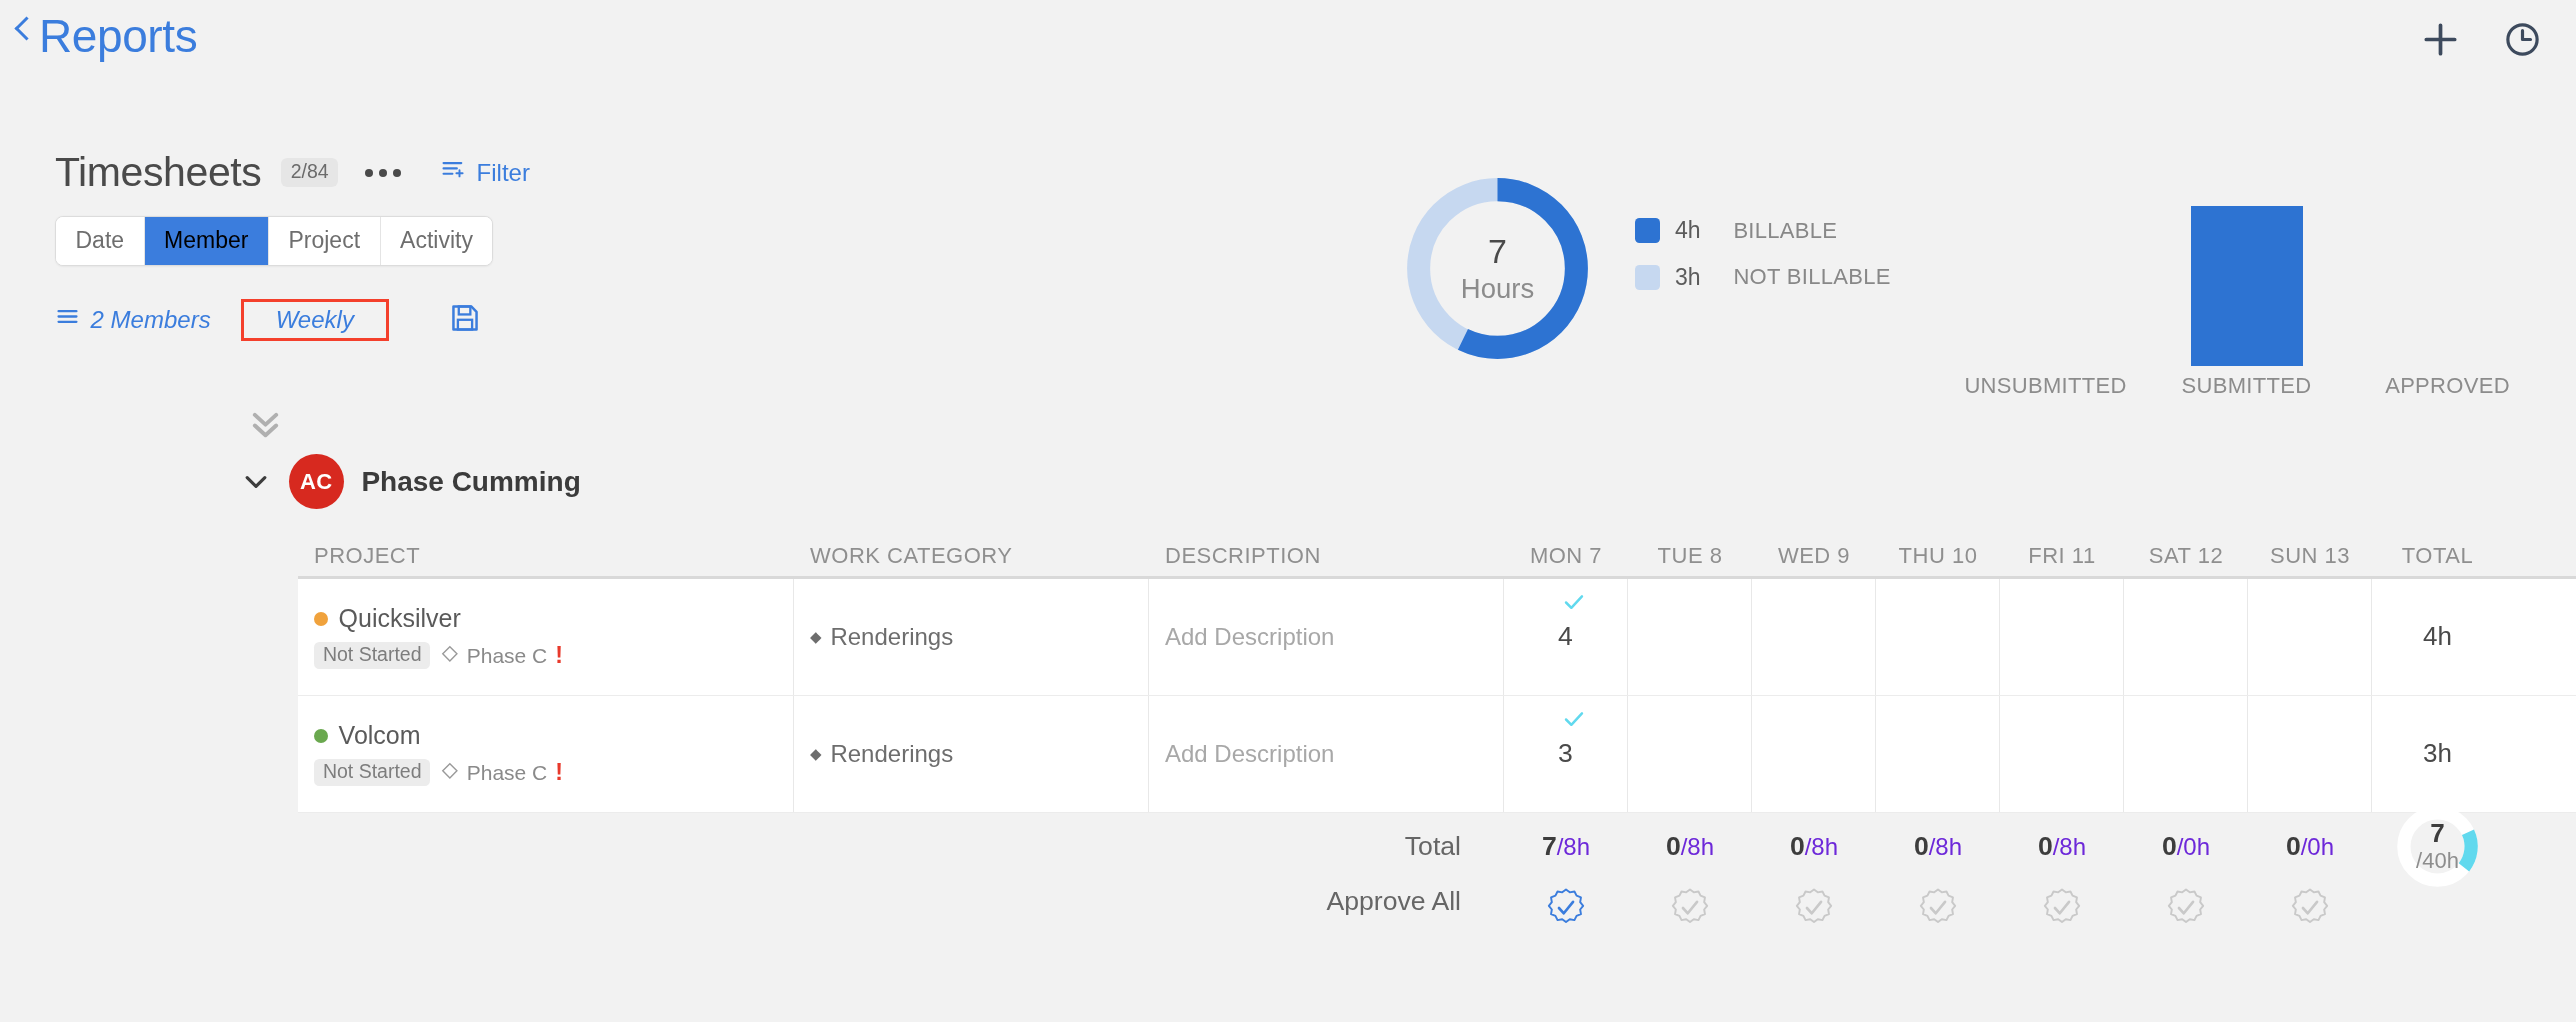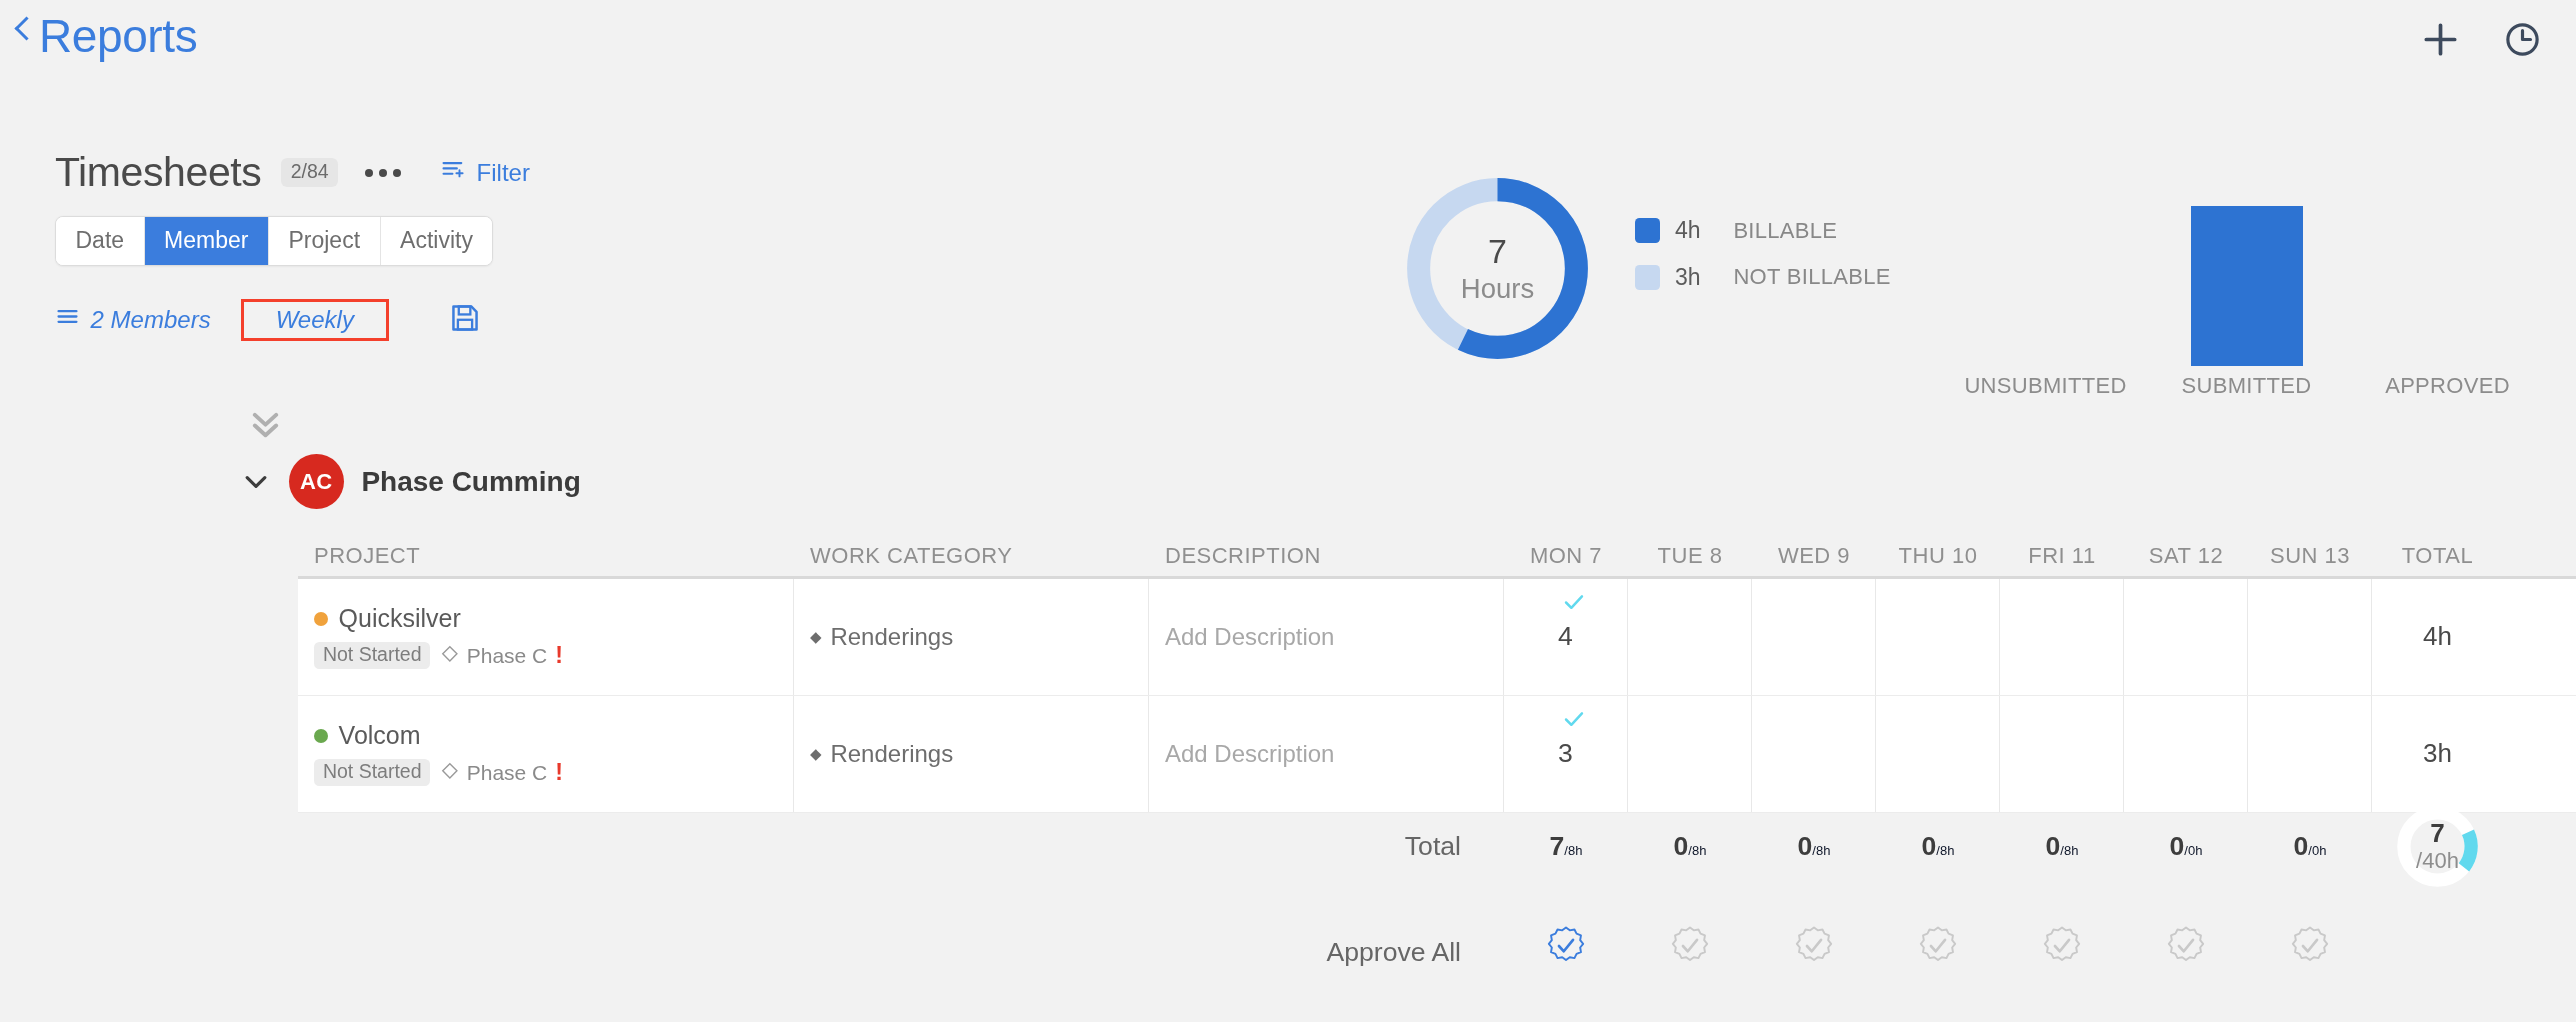--- a/index.html
+++ b/index.html
@@ -59,21 +59,21 @@
     margin-top: 19.5px; display: inline-flex; background: #ffffff;
     border: 0.9px solid #dcdcdc; border-radius: 8px; overflow: hidden;
     box-shadow: 0 0.9px 1.8px rgba(0,0,0,0.05);
   }
   .tab {
     padding: 9.8px 19.5px; font-size: 23px; color: #6e6e6e;
     border-right: 0.9px solid #e4e4e4; cursor: pointer; line-height: 1.25;
     background: #fff;
   }
   .tab:last-child { border-right: none; }
-  .tab.active { background: #3b7ddd; color: #ffffff; }
+  .tab.active { background: #3b7ddd; color: #000000; }
 
   
   .filterrow {
     margin-top: 21px; display: flex; align-items: center; height: 66px;
   }
   .fr-item {
     display: flex; align-items: center; gap: 10.6px;
     color: #3b7ddd; font-size: 24px; cursor: pointer; white-space: nowrap; font-style: italic;
   }
   .fr-gap-a { width: 30px; }
@@ -165,29 +165,29 @@
   .cell-check { position: absolute; top: 12.4px; left: 50%; transform: translateX(-3.5px); }
   .total-h { font-size: 26px; color: #4a4a4a; }
 
   
   .totrow {
     position: absolute; left: 298px; top: 805px; width: 2278px; height: 82px;
     display: flex; align-items: center;
   }
   .approw {
     position: absolute; left: 298px; top: 886px; width: 2278px; height: 82px;
-    display: flex; align-items: flex-end;
+    display: flex; align-items: flex-start;
   }
   .tot-label {
     width: 1206px; text-align: right; padding-right: 43px;
     font-size: 26.6px; color: #666666;
   }
   .tot-cell { width: 124px; text-align: center; white-space: nowrap; }
   .tot-num { font-size: 26.6px; color: #3d3d3d; font-weight: 700; }
-  .tot-cap { font-size: 13px; color: #0f172a; }
+  .tot-cap { font-size: 24px; color: #6d28d9; }
   .appr-cell { width: 124px; display: flex; justify-content: center; cursor: pointer; }
   .grand-cell { width: 131px; display: flex; justify-content: center; align-items: center; }
   .grand-wrap { position: relative; width: 85px; height: 85px; }
   .grand-text {
     position: absolute; inset: 0; display: flex; flex-direction: column;
     align-items: center; justify-content: center;
   }
   .grand-num { font-size: 26px; color: #3d3d3d; font-weight: 700; line-height: 1; }
   .grand-den { font-size: 22px; color: #8d8d8d; line-height: 1; margin-top: 3.5px; }
 </style>

